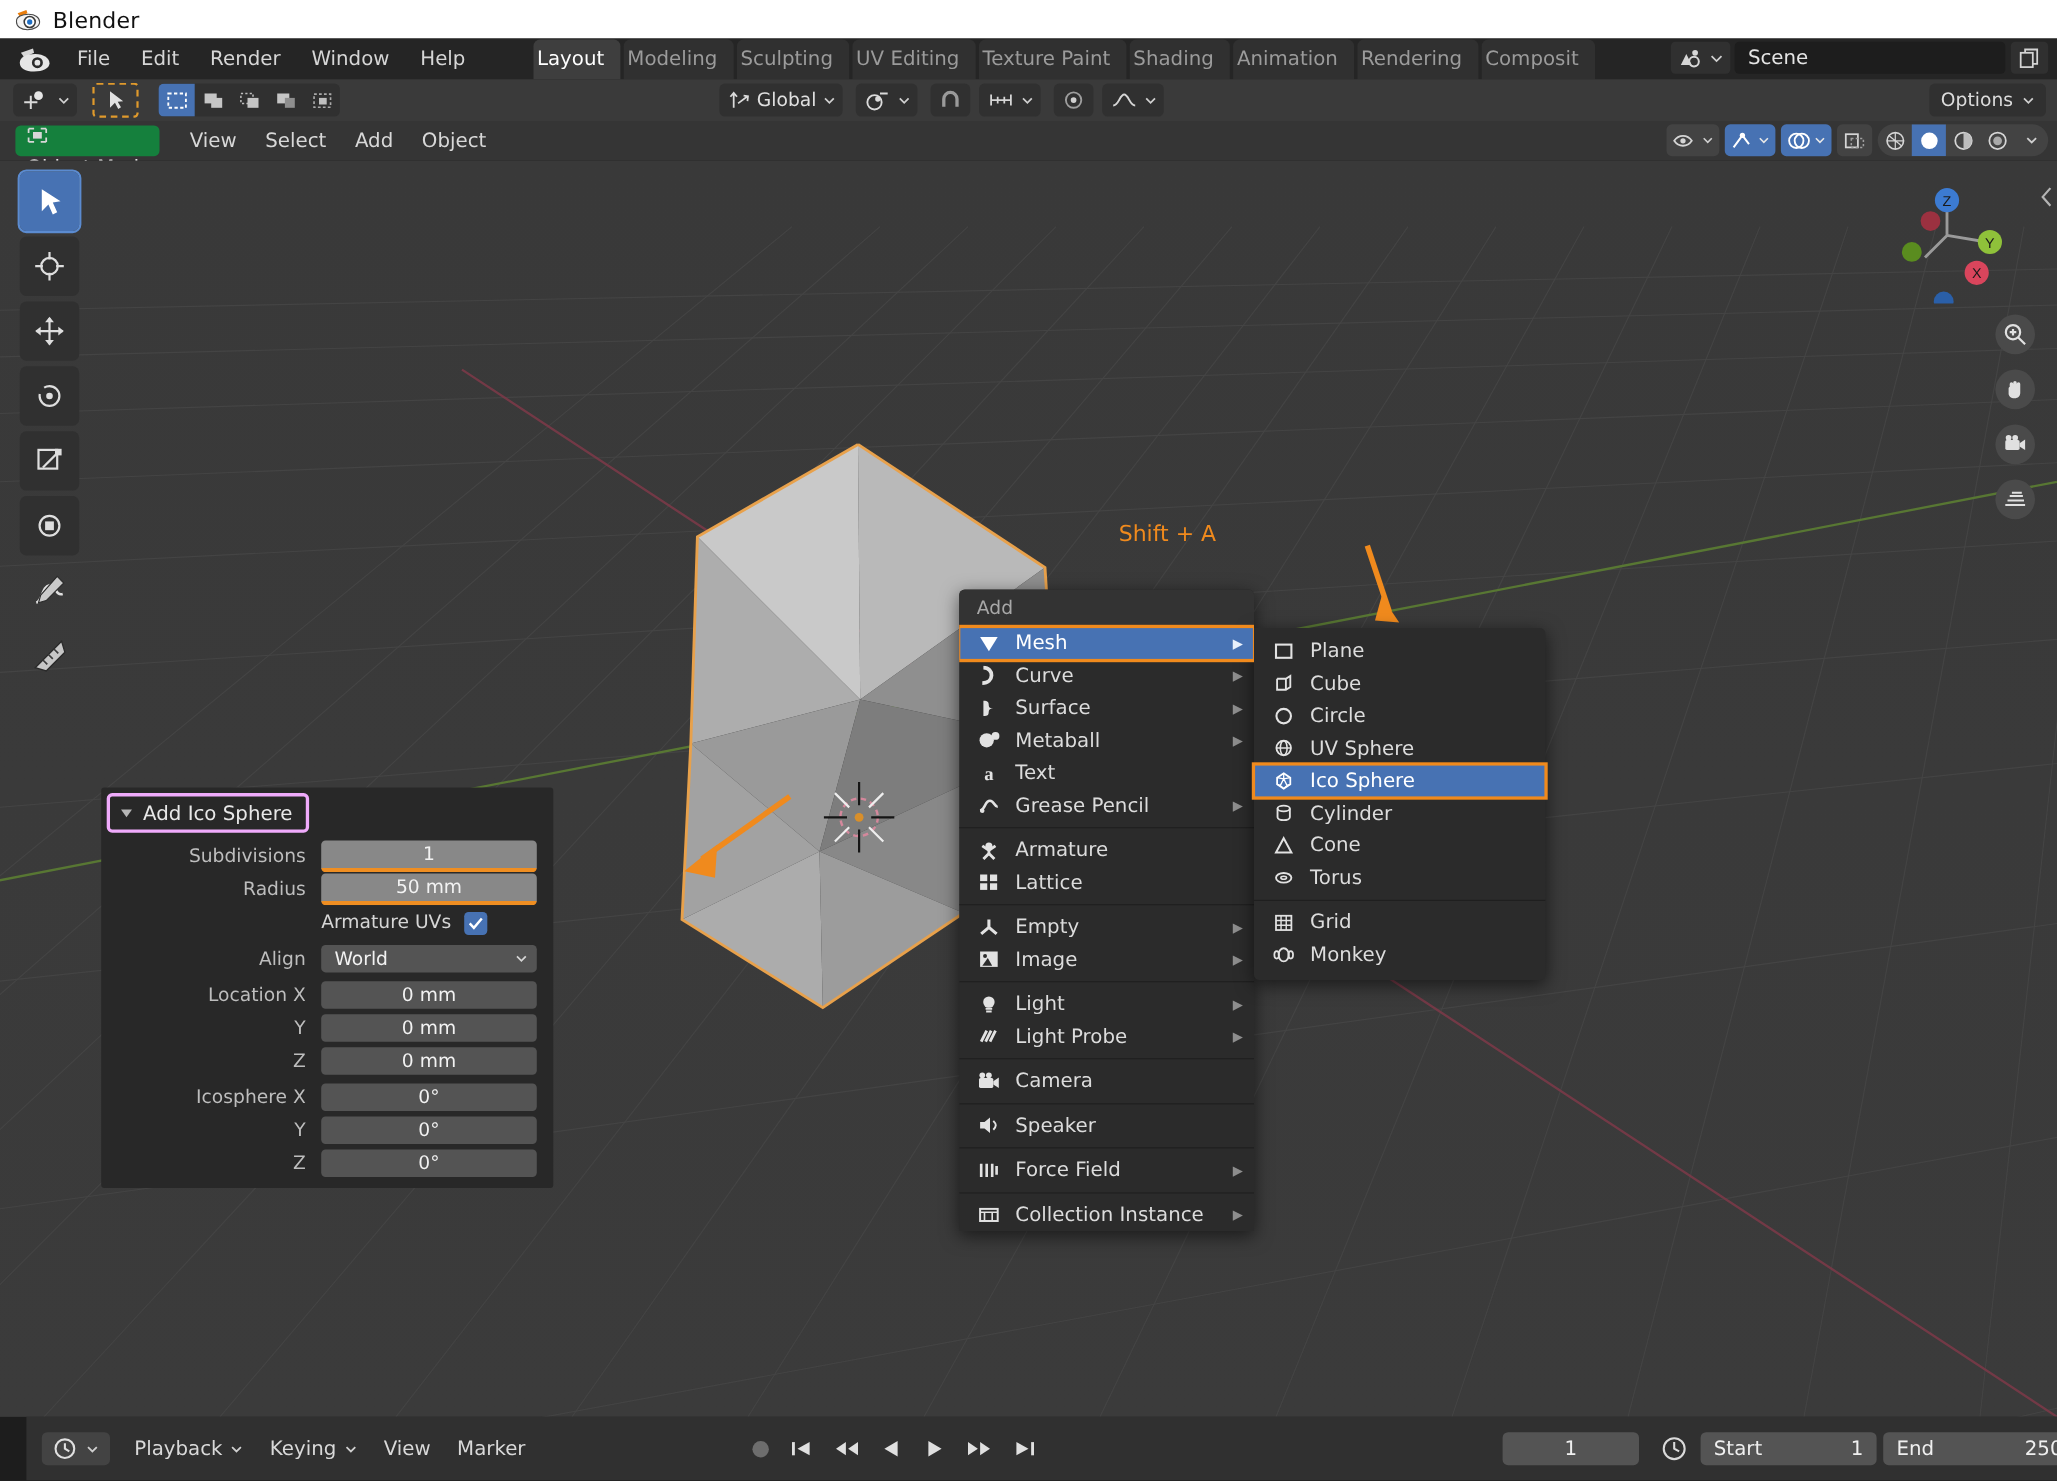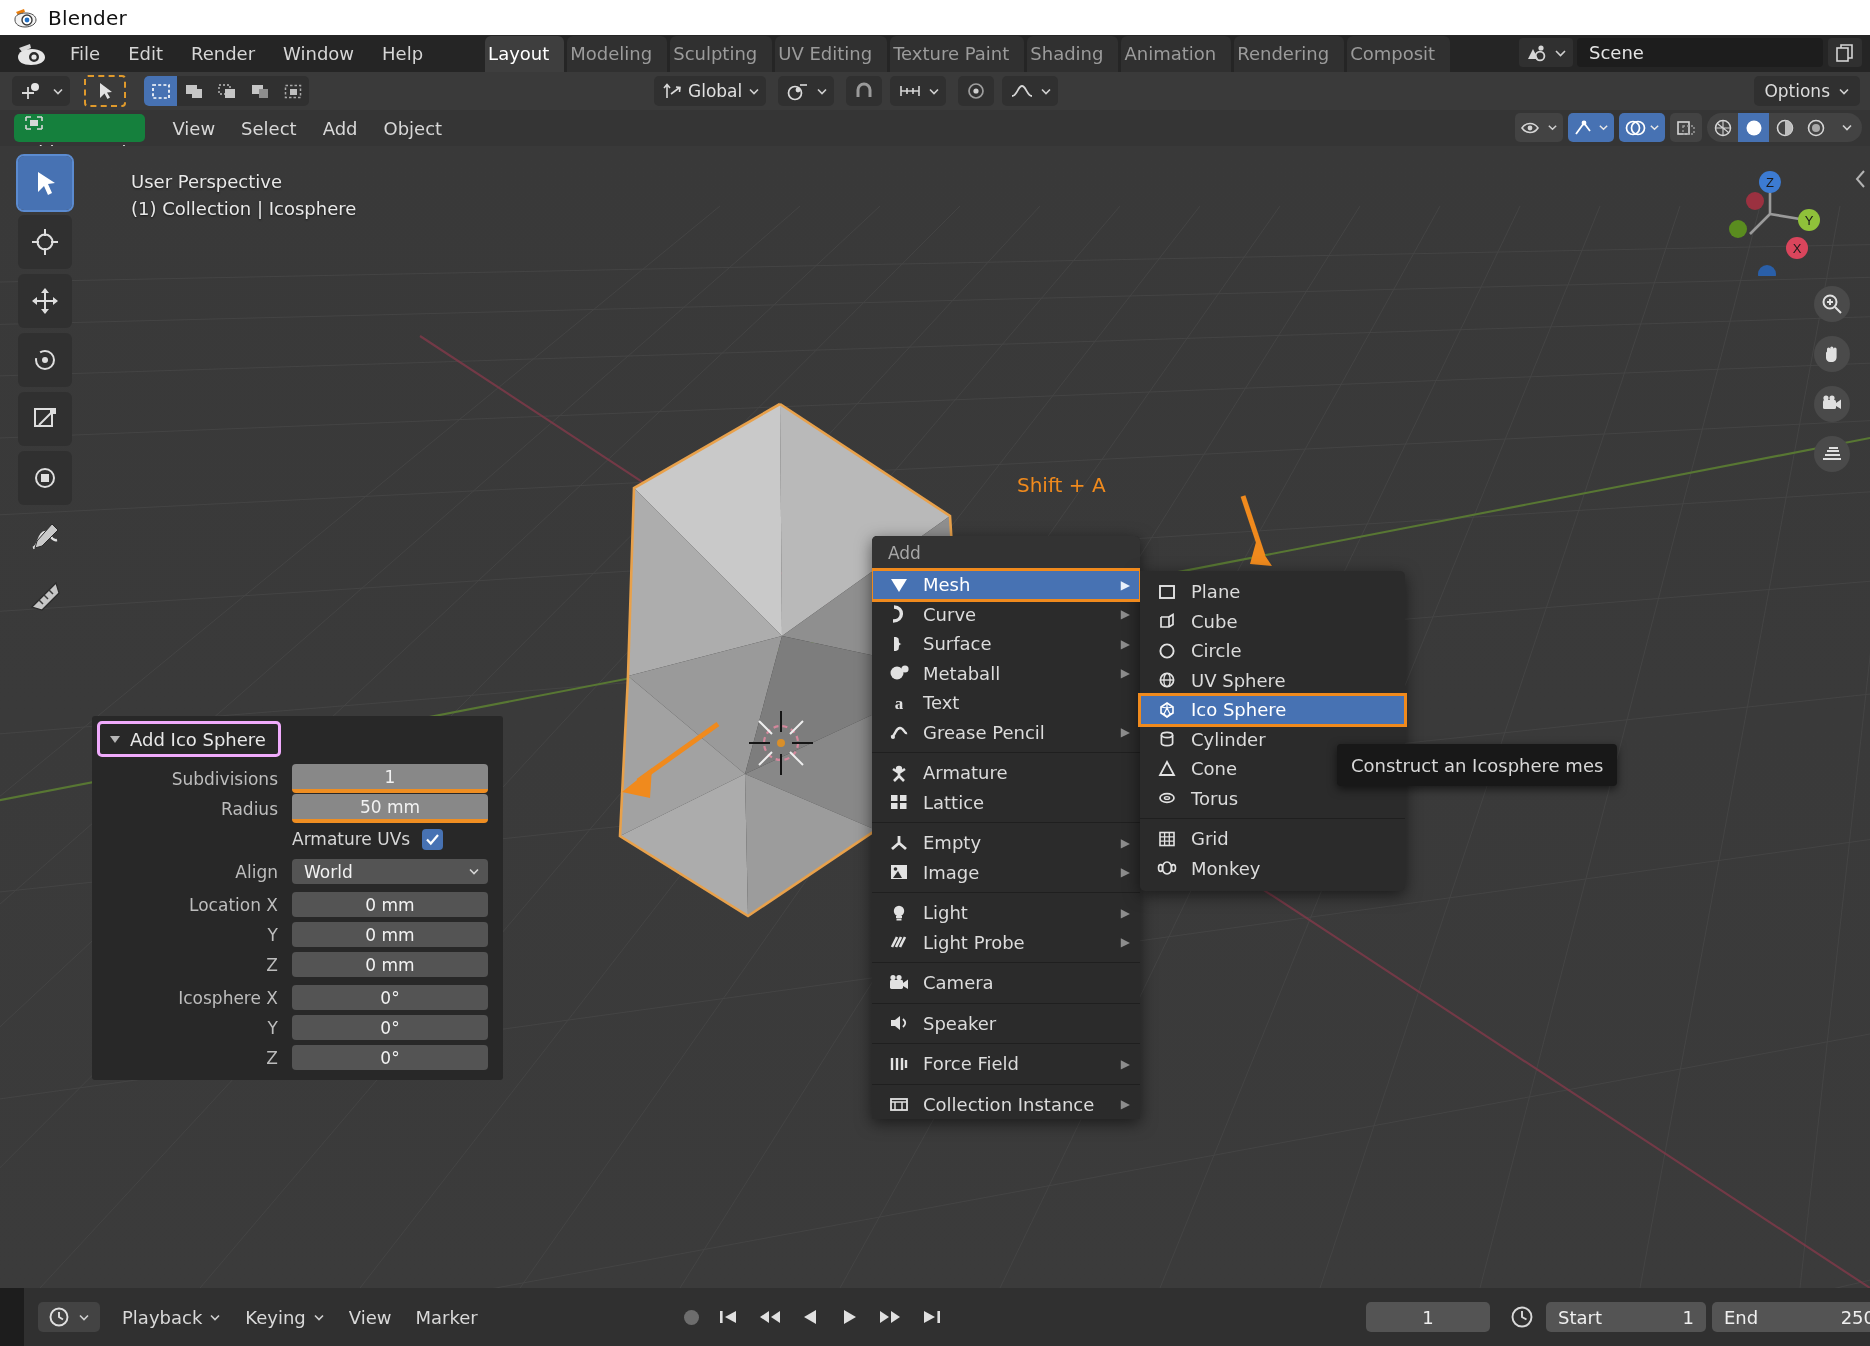--- a/index.html
+++ b/index.html
@@ -530,24 +530,20 @@
         <path d="M1243 350 L1263 410" stroke="#f08a1d" stroke-width="5" fill="none"></path>
         <polygon points="1256,396 1272,420 1250,418" fill="#f08a1d"></polygon>
       </g>
 
       <g>
         <path d="M718 578 L638 635" stroke="#f08a1d" stroke-width="5" fill="none"></path>
         <polygon points="652,622 622,646 650,652" fill="#f08a1d"></polygon>
       </g>
     </svg>
 
-    <div class="vp-info">
-      <div>User Perspective</div>
-      <div>(1) Collection | Icosphere</div>
-    </div>
 
     <div class="anno-text" style="left:1017px; top:308px;margin-top:19px;">Shift + A</div>
 
     <div class="lefttools">
       <span class="ltool active">
         <svg width="26" height="28" viewBox="0 0 26 28">
             <path d="M6 3 L6 23 L12 17 L16 26 L20 24 L16 15 L23 14 Z" fill="#ffffff"></path>
           </svg>
       </span>
       <span class="ltool">
@@ -990,21 +986,20 @@
         <svg width="20" height="18" viewBox="0 0 20 18">
             <ellipse cx="10" cy="9" rx="4.6" ry="6" fill="none" stroke="#e2e2e2" stroke-width="1.7"></ellipse>
             <ellipse cx="3.6" cy="9" rx="2.1" ry="3.4" fill="none" stroke="#e2e2e2" stroke-width="1.6"></ellipse>
             <ellipse cx="16.4" cy="9" rx="2.1" ry="3.4" fill="none" stroke="#e2e2e2" stroke-width="1.6"></ellipse>
           </svg>
       </span>
       <span>Monkey</span>
     </div>
   </div>
 
-  <div class="tooltip">Construct an Icosphere mes</div>
 
   <div class="timeline">
     <span class="tl-pill" style="margin-left:14px">
       <svg width="22" height="22" viewBox="0 0 22 22">
           <circle cx="11" cy="11" r="8.5" fill="none" stroke="#e0e0e0" stroke-width="1.9"></circle>
           <path d="M11 6 V11 L15 13.5" stroke="#e0e0e0" stroke-width="1.9" fill="none"></path>
         </svg>
       <svg width="12" height="9" viewBox="0 0 12 9">
           <path d="M2 2.5 L6 6.5 L10 2.5" stroke="#cfcfcf" stroke-width="1.6" fill="none"></path>
         </svg>

